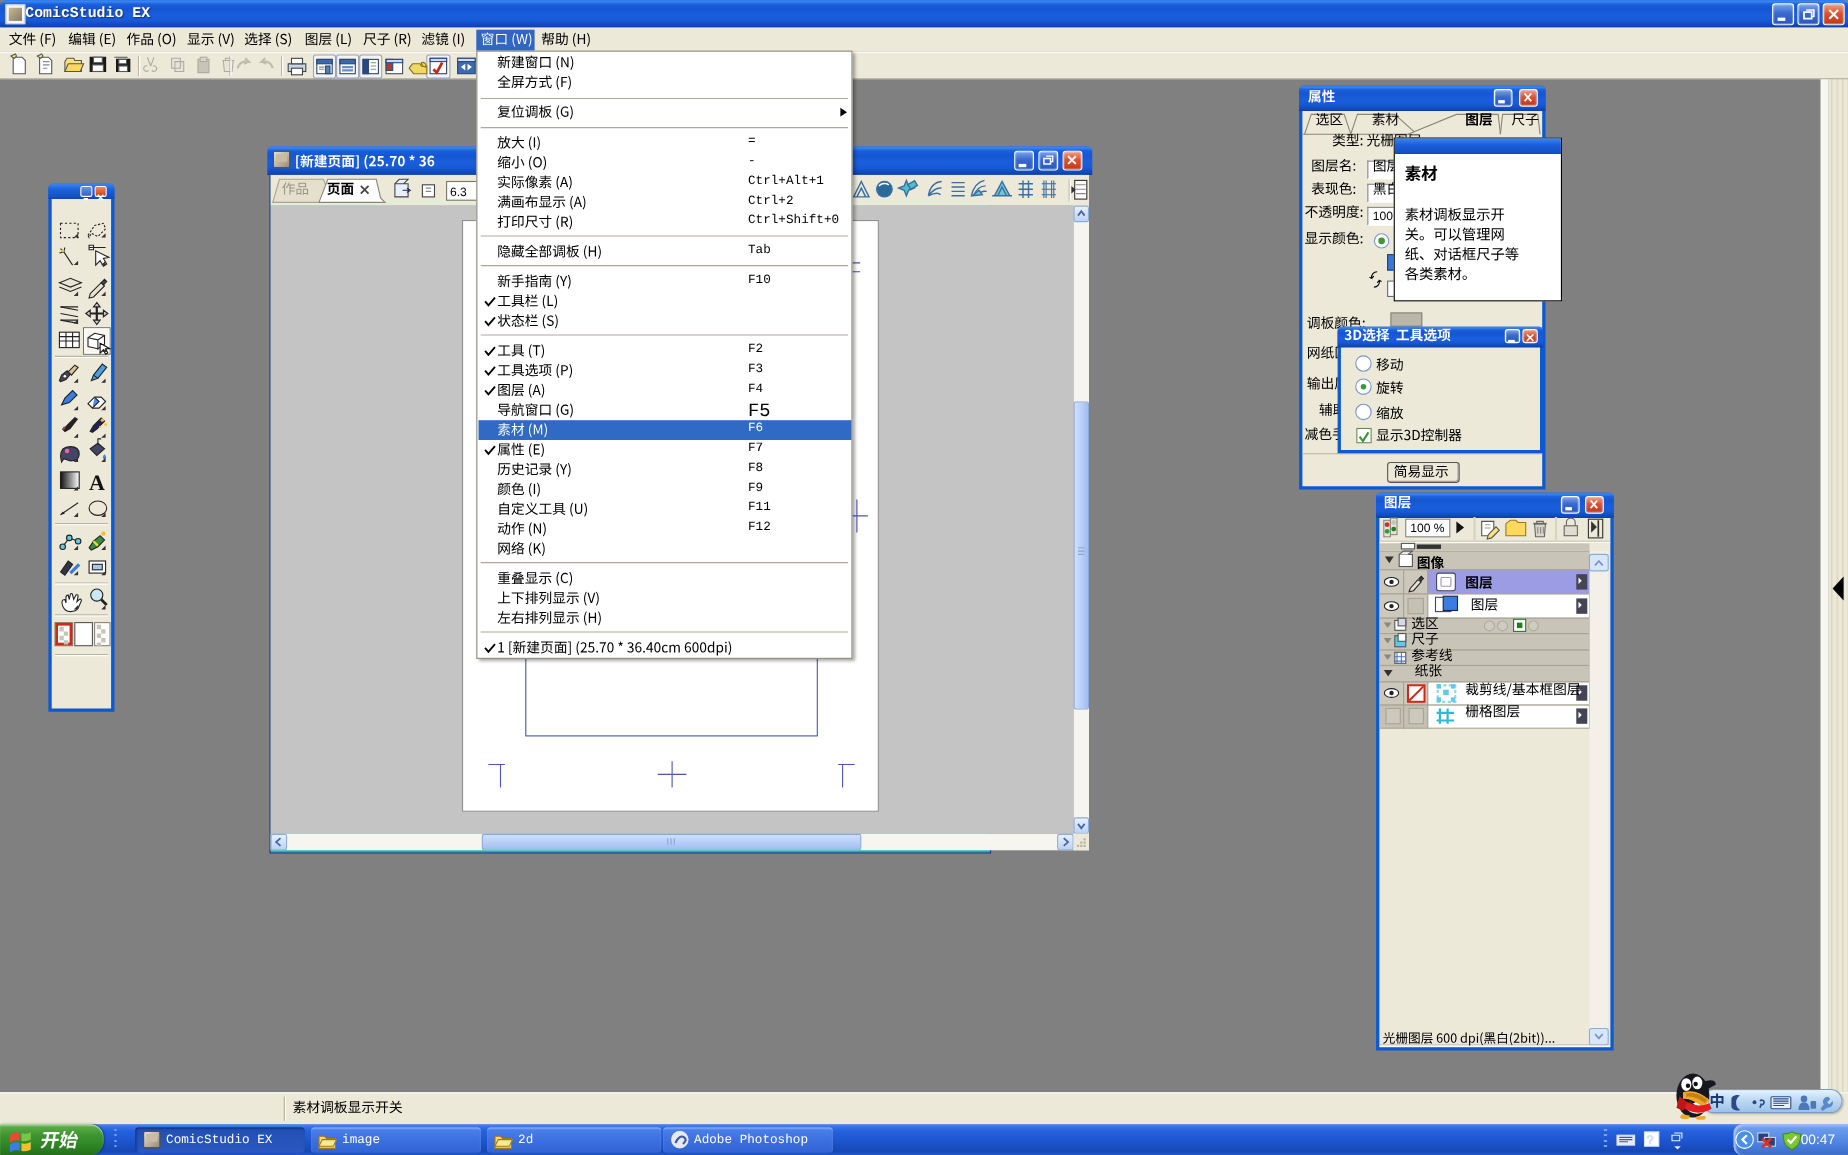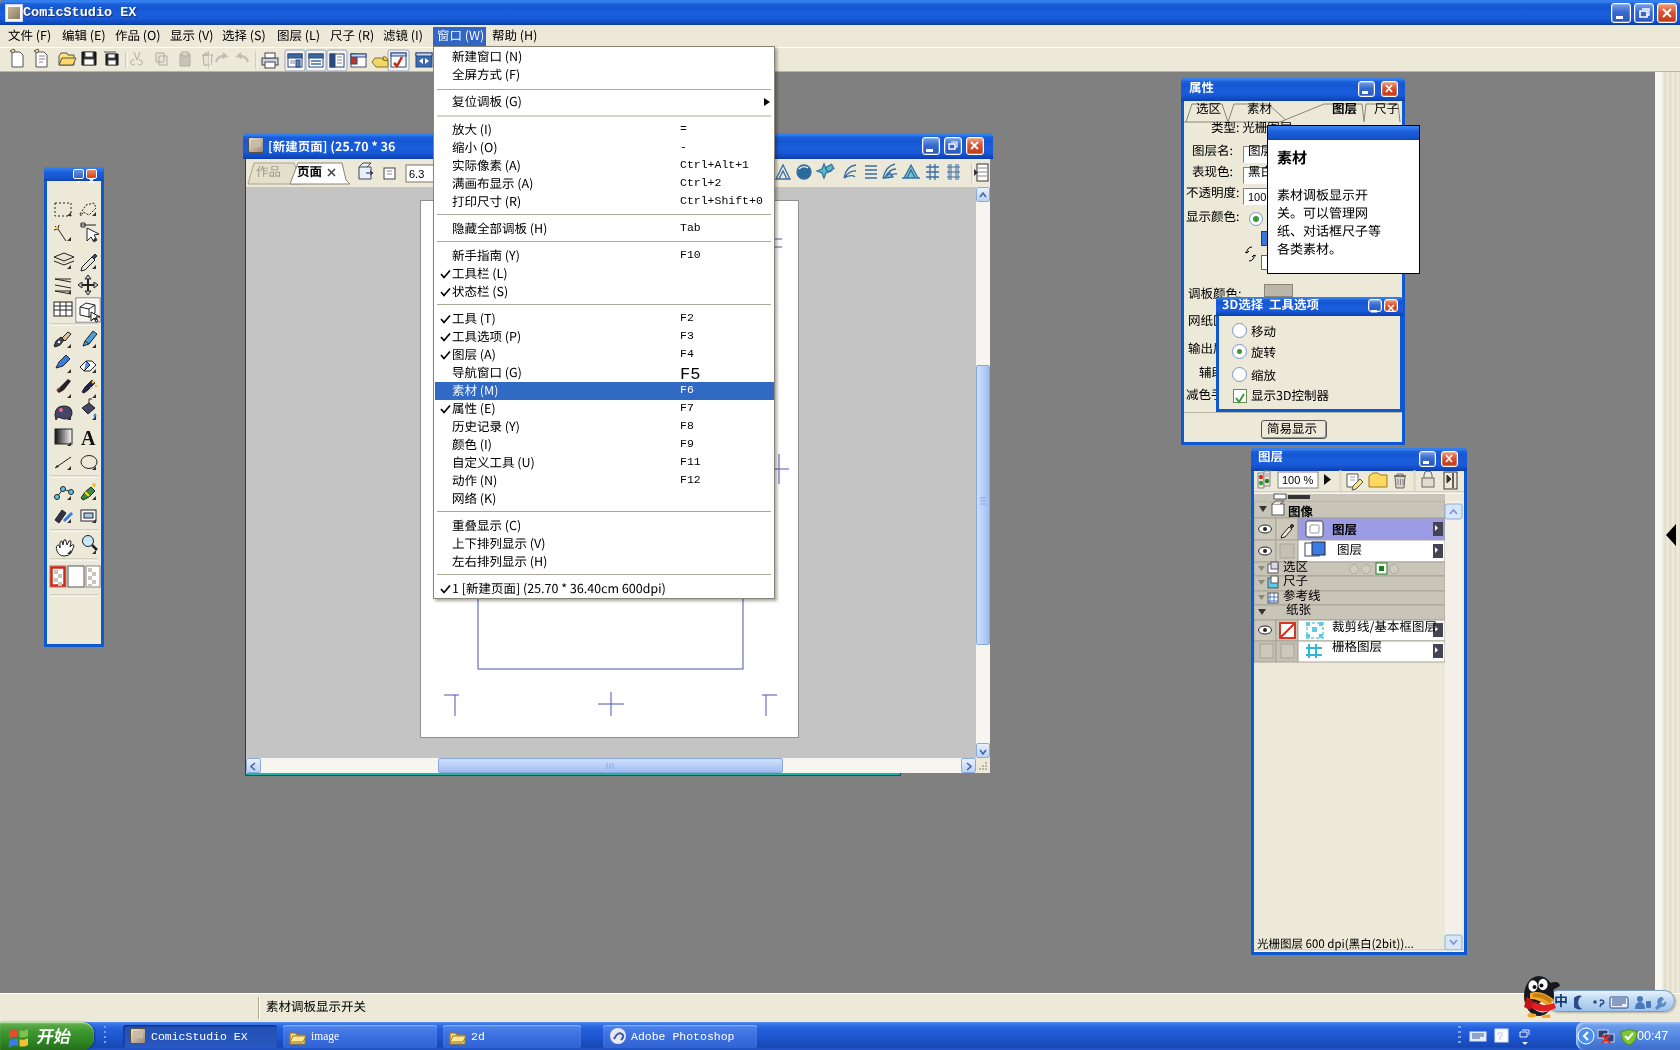--- a/index.html
+++ b/index.html
@@ -1610,23 +1610,23 @@
   <div class="abs" style="left:7px;top:3px;width:16px;height:16px;background:linear-gradient(135deg,#e8e0d0,#9a8a74);border:1px solid #5a5042;border-radius:2px">
         <div class="abs" style="left:2px;top:2px;width:10px;height:7px;background:#c8bca6"></div>
       </div>
   <div class="abs" style="left:28px;top:5px;color:#fff;font-size:11.5px;font-family:'Liberation Mono',monospace;white-space:nowrap">ComicStudio EX</div>
 </div>
 <div class="abs" style="left:283px;top:3px;width:154px;height:23px;border-radius:3px;background:linear-gradient(180deg,#6a9af2 0%,#4a7ee8 10%,#3a6edf 55%,#3263d2 100%);box-shadow:inset 0 1px 1px #8ab0f4">
   <svg class="abs" style="left:6px;top:4px" width="18" height="16">
         <path d="M1 4 l5 0 2 2 8 0 0 9 -15 0z" fill="#f4d878" stroke="#a07818"></path>
         <path d="M1 13 l3 -6 13 0 -3 6z" fill="#ffe894" stroke="#a07818"></path>
       </svg>
-  <div class="abs" style="left:28px;top:5px;color:#fff;font-size:11.5px;font-family:Liberation Serif, serif;white-space:nowrap">image</div>
+  <div class="abs" style="left:28px;top:5px;color:#fff;font-size:11.5px;font-family:Liberation Mono, monospace;white-space:nowrap">image</div>
 </div>
-<div class="abs" style="left:443px;top:3px;width:138px;height:23px;border-radius:3px;background:linear-gradient(180deg,#6a9af2 0%,#4a7ee8 10%,#3a6edf 55%,#3263d2 100%);box-shadow:inset 0 1px 1px #8ab0f4">
+<div class="abs" style="left:443px;top:3px;width:158px;height:23px;border-radius:3px;background:linear-gradient(180deg,#6a9af2 0%,#4a7ee8 10%,#3a6edf 55%,#3263d2 100%);box-shadow:inset 0 1px 1px #8ab0f4">
   <svg class="abs" style="left:6px;top:4px" width="18" height="16">
         <path d="M1 4 l5 0 2 2 8 0 0 9 -15 0z" fill="#f4d878" stroke="#a07818"></path>
         <path d="M1 13 l3 -6 13 0 -3 6z" fill="#ffe894" stroke="#a07818"></path>
       </svg>
   <div class="abs" style="left:28px;top:5px;color:#fff;font-size:11.5px;font-family:'Liberation Mono',monospace;white-space:nowrap">2d</div>
 </div>
 <div class="abs" style="left:603px;top:3px;width:154px;height:23px;border-radius:3px;background:linear-gradient(180deg,#6a9af2 0%,#4a7ee8 10%,#3a6edf 55%,#3263d2 100%);box-shadow:inset 0 1px 1px #8ab0f4">
   <svg class="abs" style="left:7px;top:3px" width="17" height="17">
         <circle cx="8" cy="8" r="8" fill="#e8e8f0"></circle>
         <path d="M4 11 q4 -8 8 -5 q3 2 -1 6" stroke="#3a5aa8" stroke-width="2" fill="none"></path>

